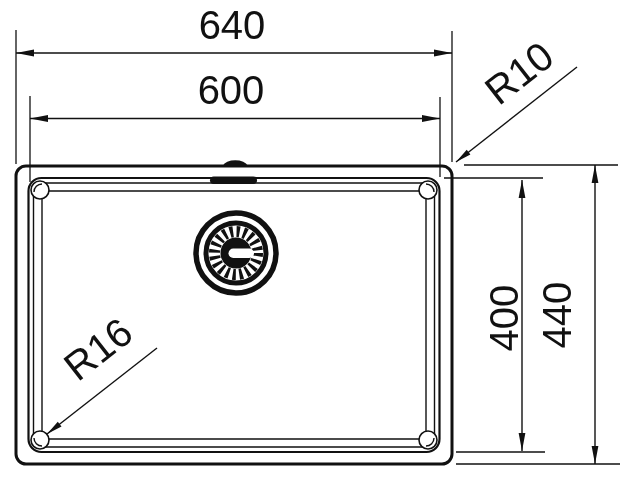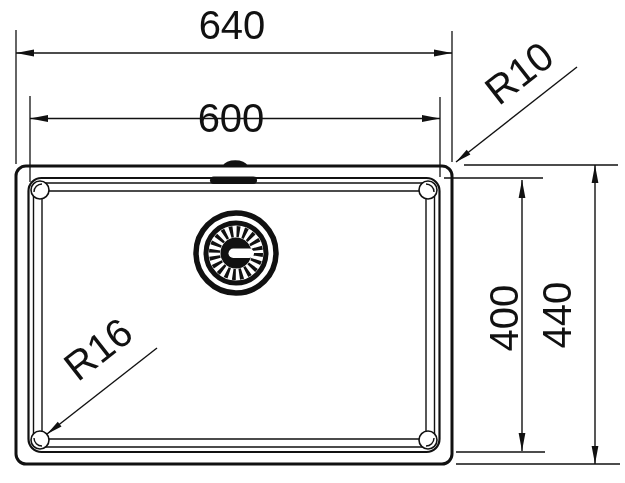--- a/index.html
+++ b/index.html
@@ -90,21 +90,21 @@
       <polygon points="522,451 518.6,433 525.4,433"></polygon>
       <polygon points="595,165 591.6,183 598.4,183"></polygon>
       <polygon points="595,464 591.6,446 598.4,446"></polygon>
       <polygon points="456,162 466.7,149.7 470.4,154.5"></polygon>
       <polygon points="47,434 57.8,421.8 61.5,426.5"></polygon>
     </g>
   </svg>
 
   <div class="dim-label" style="left:232px;top:25px;">640</div>
 
-  <div class="dim-label" style="left:231px;top:90px;margin-top:28px;">600</div>
+  <div class="dim-label" style="left:231px;top:90px;">600</div>
 
   <div class="dim-label vert" style="left:504px;top:318px;">400</div>
 
   <div class="dim-label vert" style="left:557px;top:315px;">440</div>
 
   <div class="dim-label diag" style="left:519px;top:73px;">R10</div>
 
   <div class="dim-label diag" style="left:98px;top:349px;">R16</div>
 </div>
 

